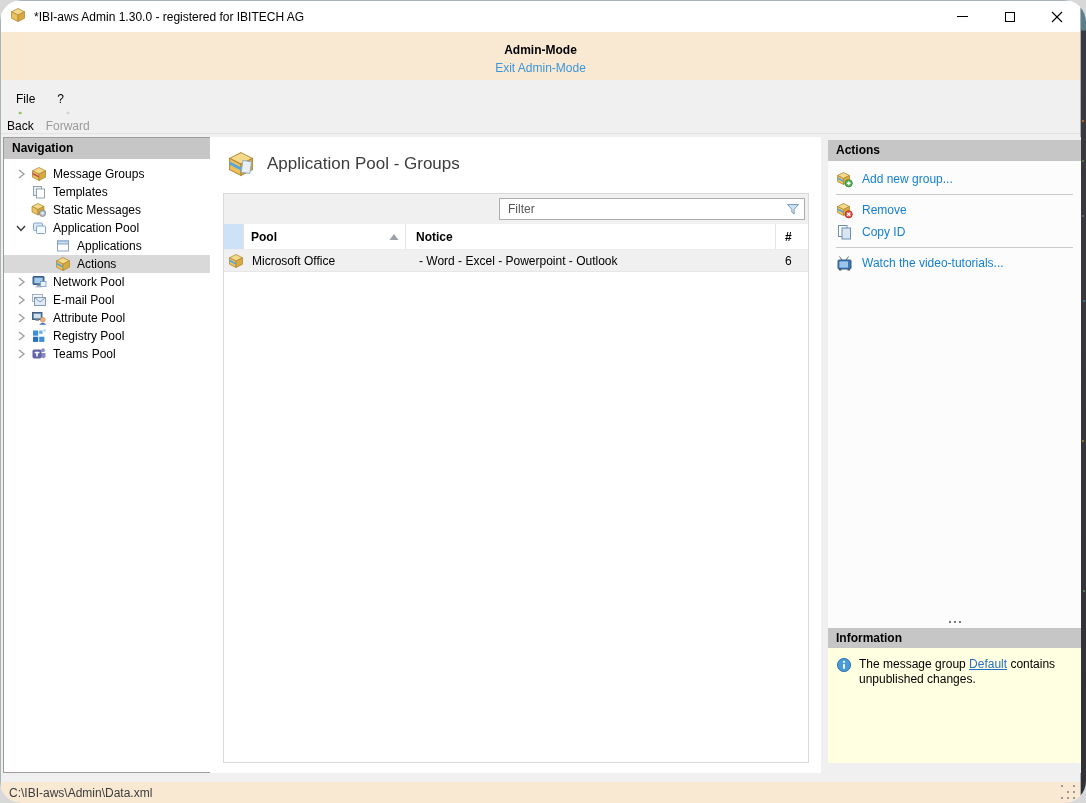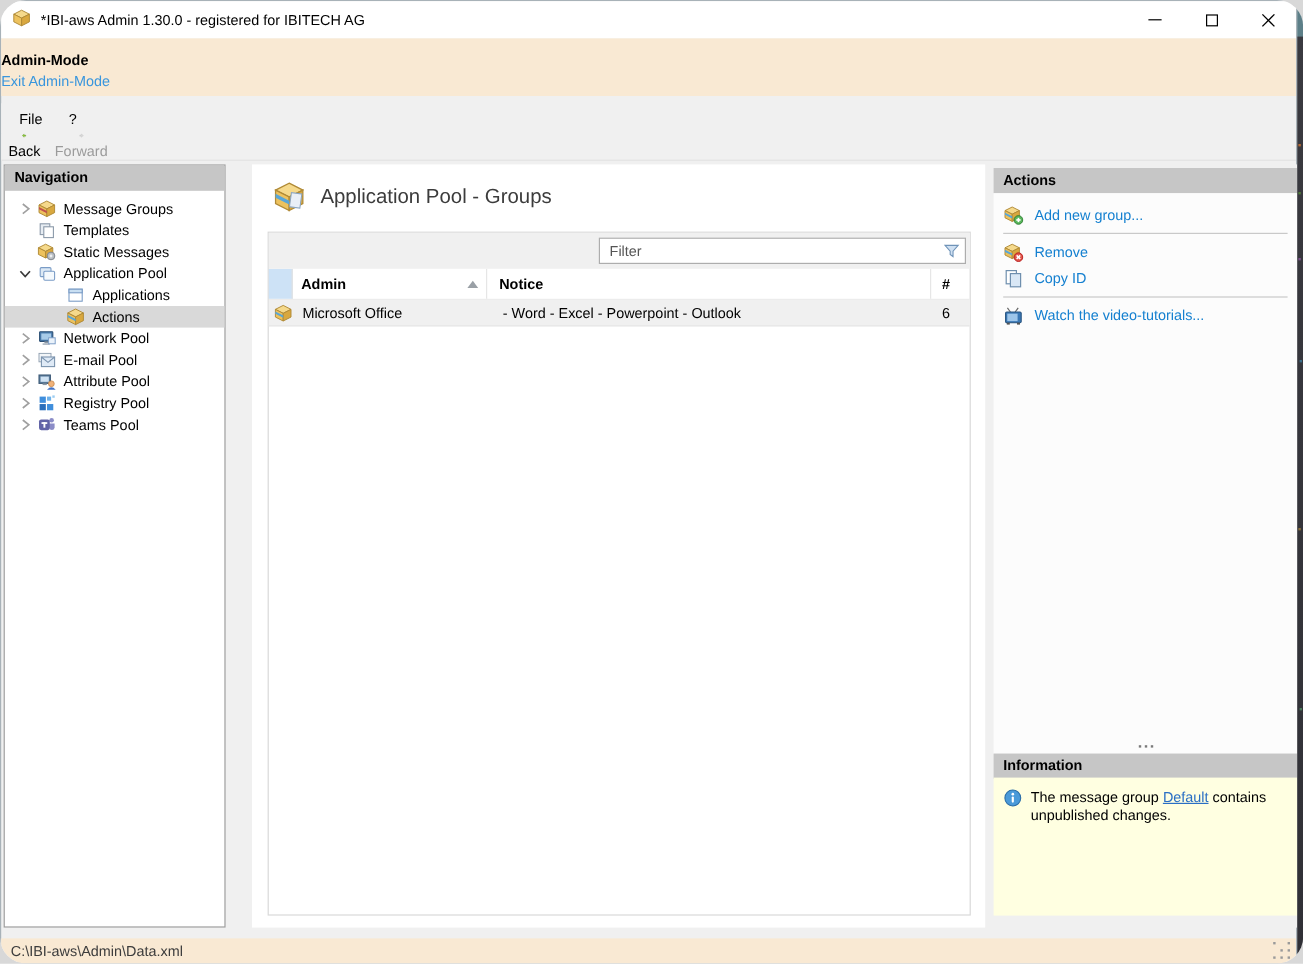--- a/index.html
+++ b/index.html
@@ -24,35 +24,35 @@
     display:flex; align-items:center; }
   .app-icon { margin-left:9px; flex:none; }
   .title-text { margin-left:8px; color:#000; }
   .win-controls { margin-left:auto; display:flex; height:100%; }
   .win-btn { width:47px; height:100%; display:flex; align-items:center; justify-content:center; cursor:default; }
   .glyph-min { width:11px; height:1px; background:#000; }
   .glyph-max { width:10px; height:10px; border:1px solid #000; }
 
   
   .banner { position:absolute; left:0; top:31px; right:0; height:48px;
-    background:var(--banner-bg, #f9e9d3); text-align:left; }
+    background:var(--banner-bg, #f9e9d3); text-align:center; }
   .banner-title { font-weight:bold; padding-top:11px; }
   .banner-link { display:inline-block; margin-top:4px; color:var(--banner-link, #3a96dd); cursor:pointer; }
 
   
   .menubar { position:absolute; left:0; top:85px; right:0; height:25px; background:#f0f0f0;
     display:flex; align-items:center; }
   .menu-item { padding:2px 7px; margin-left:8px; }
   .toolbar { position:absolute; left:0; top:110px; right:0; height:23px; background:#f0f0f0;
     display:flex; align-items:center; border-bottom:1px solid #e3e3e3; }
   .tool-btn { display:flex; align-items:center; gap:4px; padding:0 6px; height:100%;flex-direction:column; }
   .tool-btn.disabled { color:#9b9b9b; }
 
   
-  .nav-panel { position:absolute; left:2px; top:136px; width:185px; height:636px;
+  .nav-panel { position:absolute; left:2px; top:136px; width:219px; height:636px;
     background:#fff; border:1px solid #9c9c9c; }
   .panel-header { height:21px; line-height:21px; background:var(--header-gray, #c6c6c6);
     font-weight:bold; padding-left:8px; color:#000; }
   .tree { padding-top:6px; }
   .tree-row { height:18px; display:flex; align-items:center; cursor:default; }
   .tree-row .chev { width:14px; height:14px; flex:none; margin-left:10px; }
   .tree-row .nicon { width:16px; height:16px; flex:none; margin-left:3px; }
   .tree-row .nlabel { margin-left:6px; white-space:nowrap; }
   .tree-row.indent1 { padding-left:24px; }
   .tree-row.selected { background:var(--selected-gray, #d9d9d9); }
@@ -320,21 +320,21 @@
             <input type="text" placeholder="Filter" style="">
             <svg class="funnel" width="16" height="16" viewBox="0 0 16 16">
               <path d="M2.5 3.5 h11 l-4.3 4.8 v4.6 l-2.4 -1.8 v-2.8 Z" fill="#cfe0f2" stroke="#6f93b8" stroke-width="0.9"></path>
             </svg>
           </div>
         </div>
 
         <div class="thead">
           <div class="th-sel"></div>
           <div class="th-name">
-            <span>Admin</span>
+            <span>Pool</span>
             <svg class="sort" width="10" height="8" viewBox="0 0 10 8">
               <polygon points="5,1 9.5,7 0.5,7" fill="#9aa0a6"></polygon>
             </svg>
           </div>
           <div class="th-notice">
             <span>Notice</span>
           </div>
           <div class="th-count">
             <span>#</span>
           </div>

